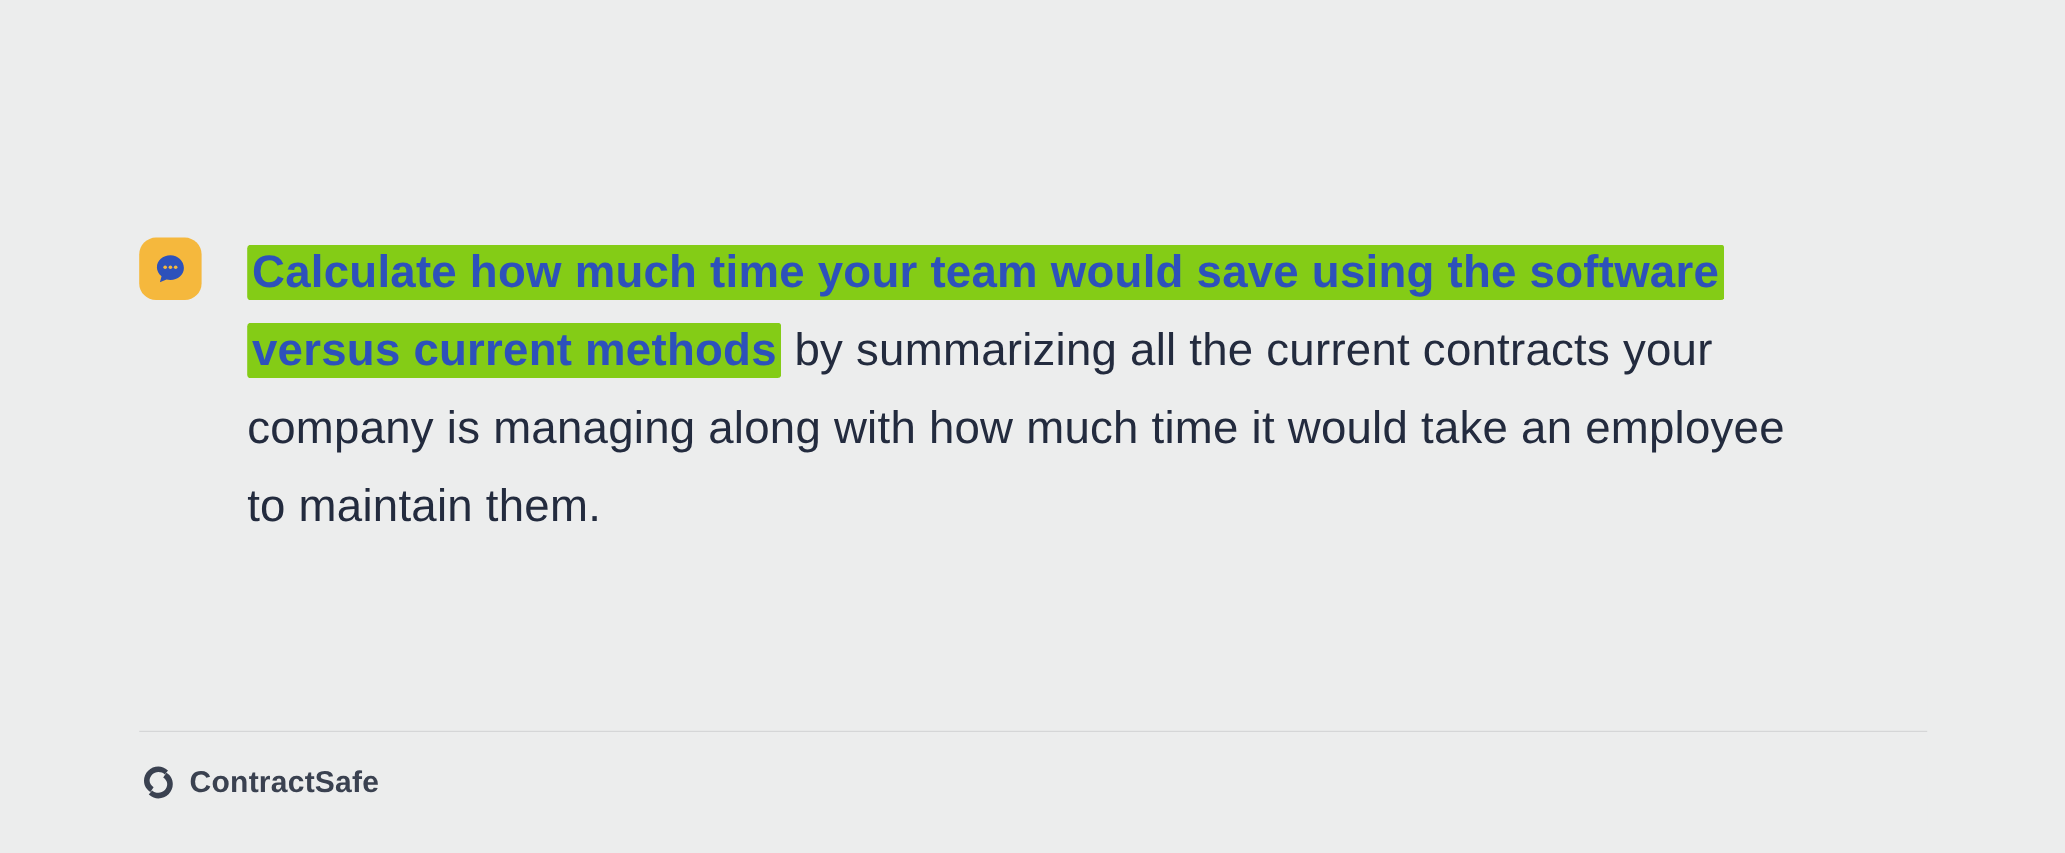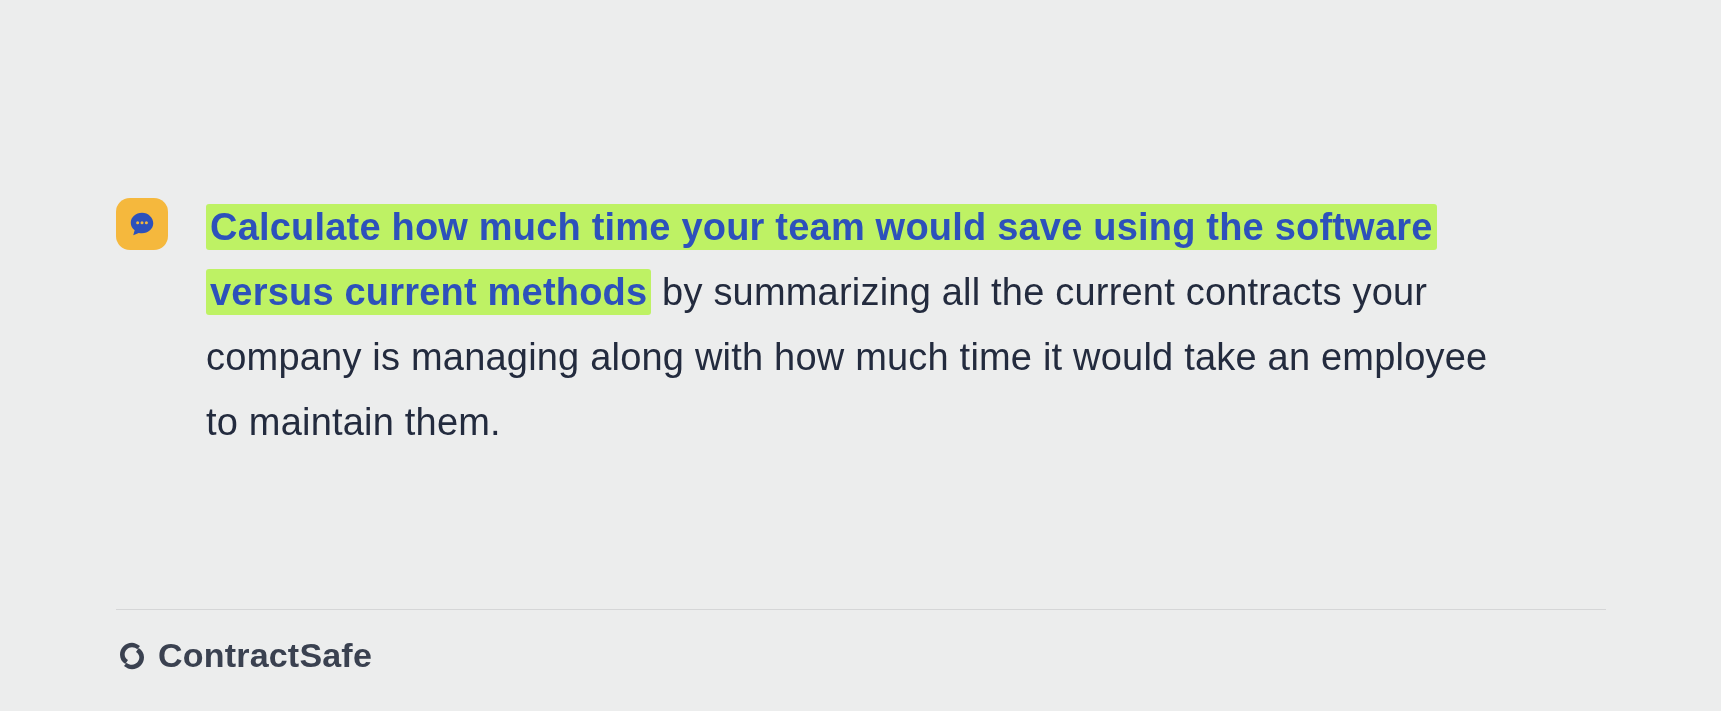--- a/index.html
+++ b/index.html
@@ -42,21 +42,21 @@
     left: 90px;
     top: 0;
     width: 1310px;
     font-size: 38px;
     line-height: 65px;
     color: #232b3e;
     font-weight: 400;
     letter-spacing: 0.2px;
   }
   .highlight {
-    background: #bef264;
+    background: #84cc16;
     color: #2d51bb;
     font-weight: 700;
     padding: 2px 4px;
     border-radius: 3px;
     box-decoration-break: clone;
     -webkit-box-decoration-break: clone;
   }
   .hr {
     position: absolute;
     left: 0;
@@ -75,21 +75,21 @@
   .logo {
     position: absolute;
     left: 0;
     top: 8px;
     display: flex;
     align-items: center;
     gap: 10px;
     color: #3a4150;
   }
   .logo-text {
-    font-size: 34px;
+    font-size: 25px;
     font-weight: 700;
     letter-spacing: 0.2px;
     color: #3a4150;
   }
   .credits {
     position: absolute;
     right: 0;
     top: 4px;
     text-align: right;
     font-size: 16px;

